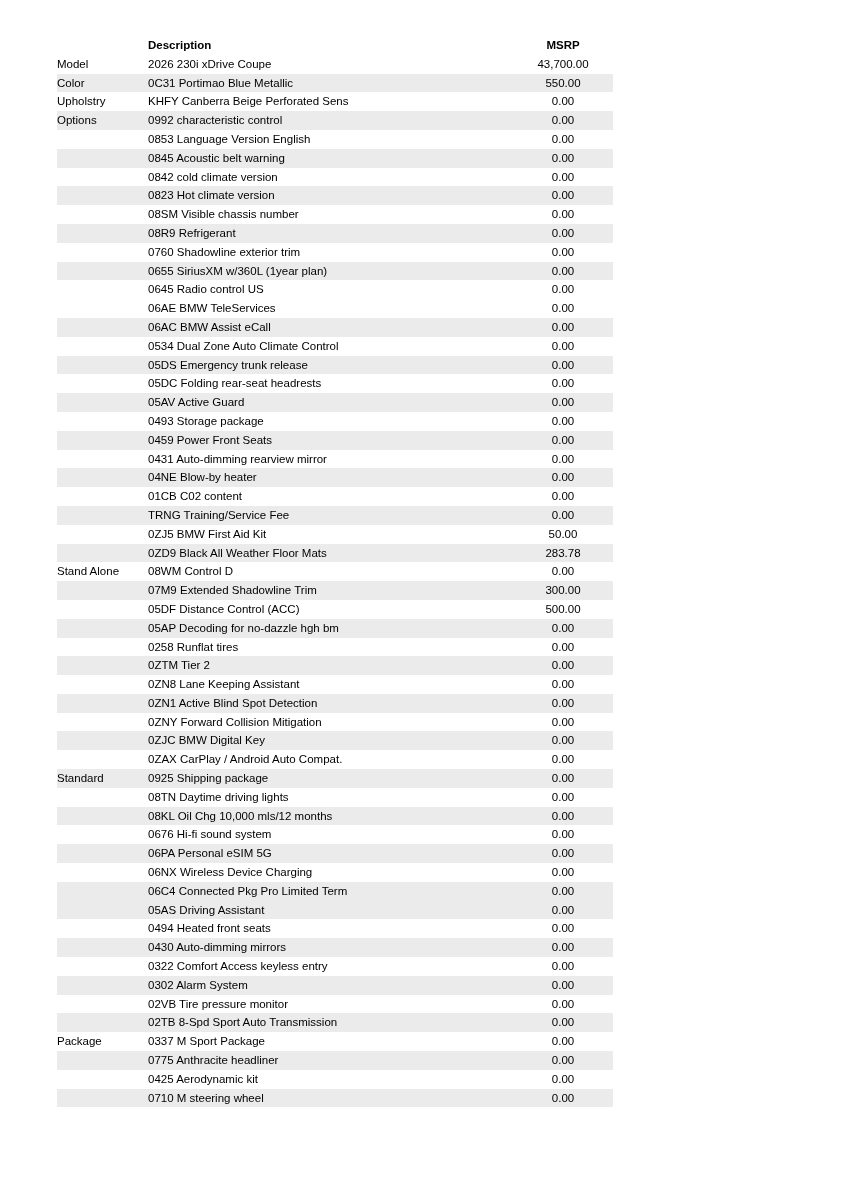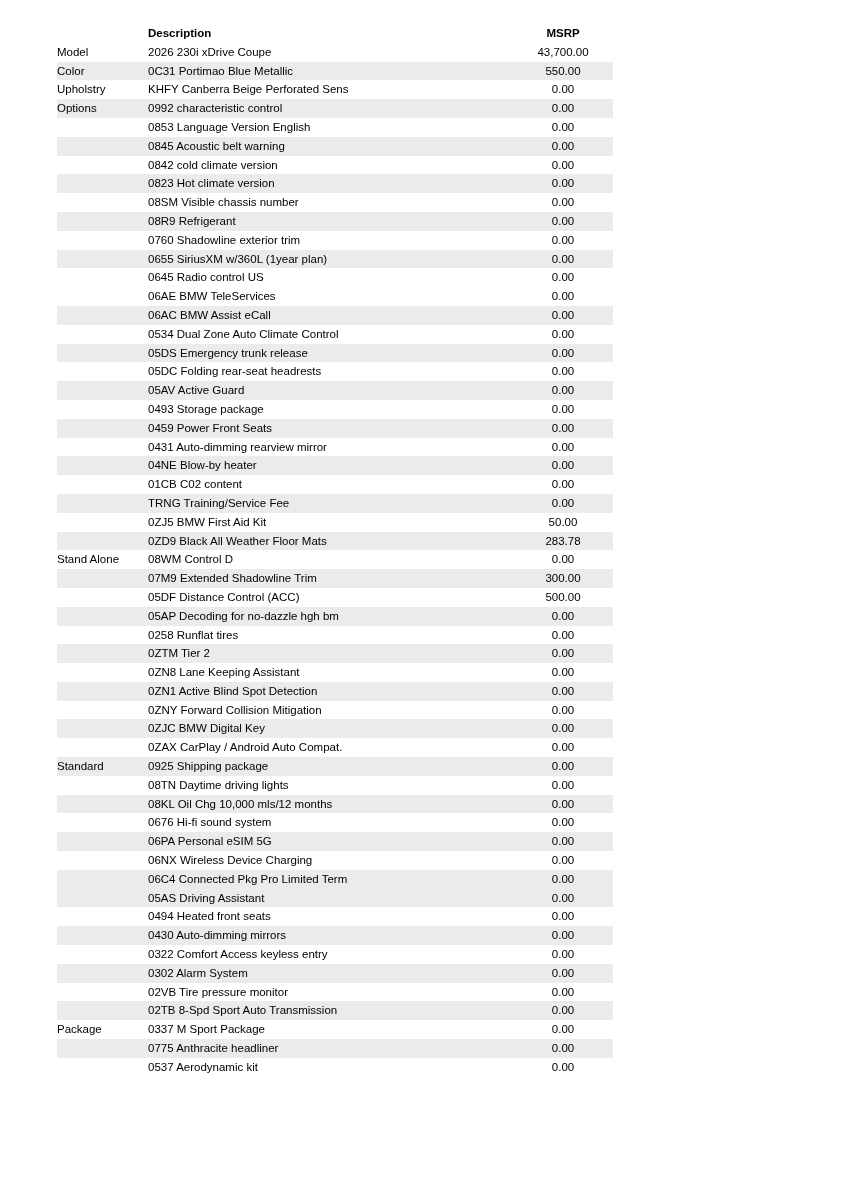--- a/index.html
+++ b/index.html
@@ -5,21 +5,21 @@
   * { margin: 0; padding: 0; box-sizing: border-box; }
   html, body {
     width: 848px;
     height: 1200px;
     background: #ffffff;
     font-family: "Liberation Sans", sans-serif;
     color: #000000;
     overflow: hidden;
   }
   .page {
-    padding: 24px 0 0 57px;
+    padding: 36px 0 0 57px;
   }
   table.options-table {
     border-collapse: collapse;
     width: 556px;
     table-layout: fixed;
   }
   col.col-category    { width: 91px; }
   col.col-description { width: 365px; }
   col.col-msrp        { width: 100px; }
   th, td {
@@ -376,19 +376,24 @@
   </tr>
 
   <tr class="shaded">
     <td></td>
     <td>0775 Anthracite headliner</td>
     <td class="msrp">0.00</td>
   </tr>
 
   <tr>
     <td></td>
-    <td>0537 Aerodynamic kit</td>
-    <td class="msrp">0.00</td>
-  </tr>
-
+    <td>0425 Aerodynamic kit</td>
+    <td class="msrp">0.00</td>
+  </tr>
+
+  <tr class="shaded">
+    <td></td>
+    <td>0710 M steering wheel</td>
+    <td class="msrp">0.00</td>
+  </tr>
 </tbody>
   </table>
 </div>
 
 </body></html>

